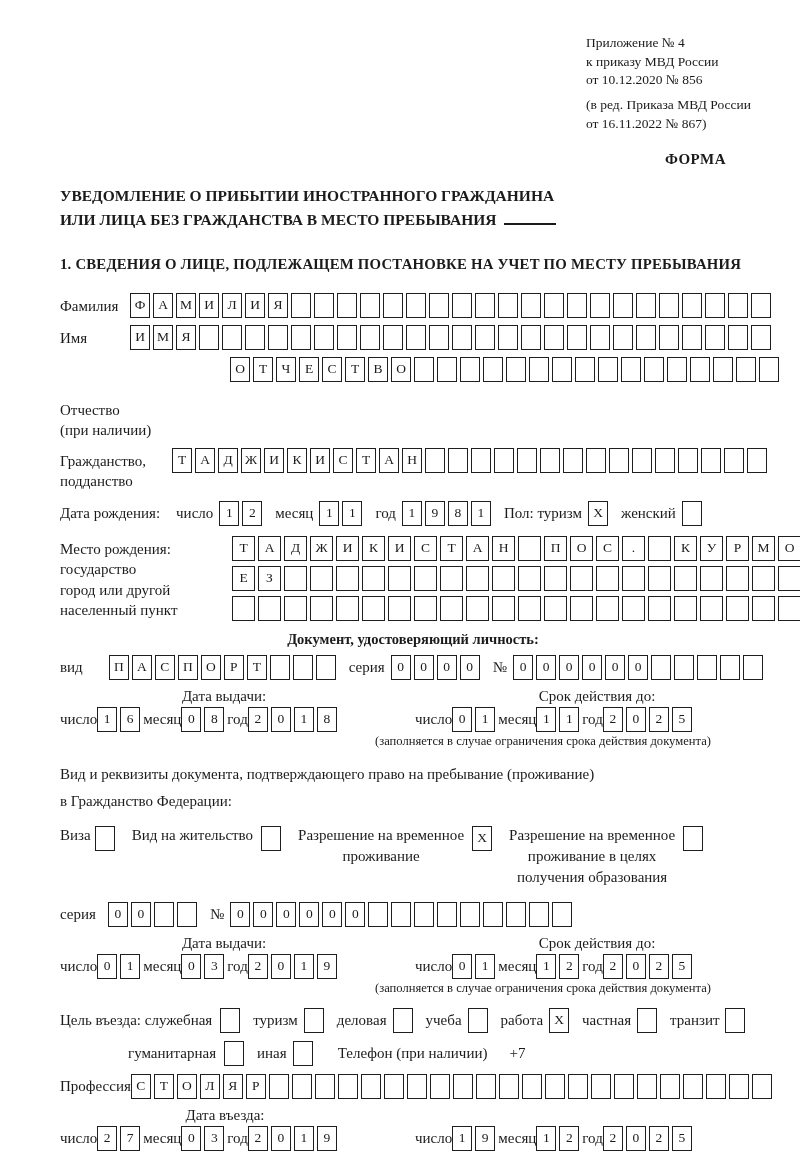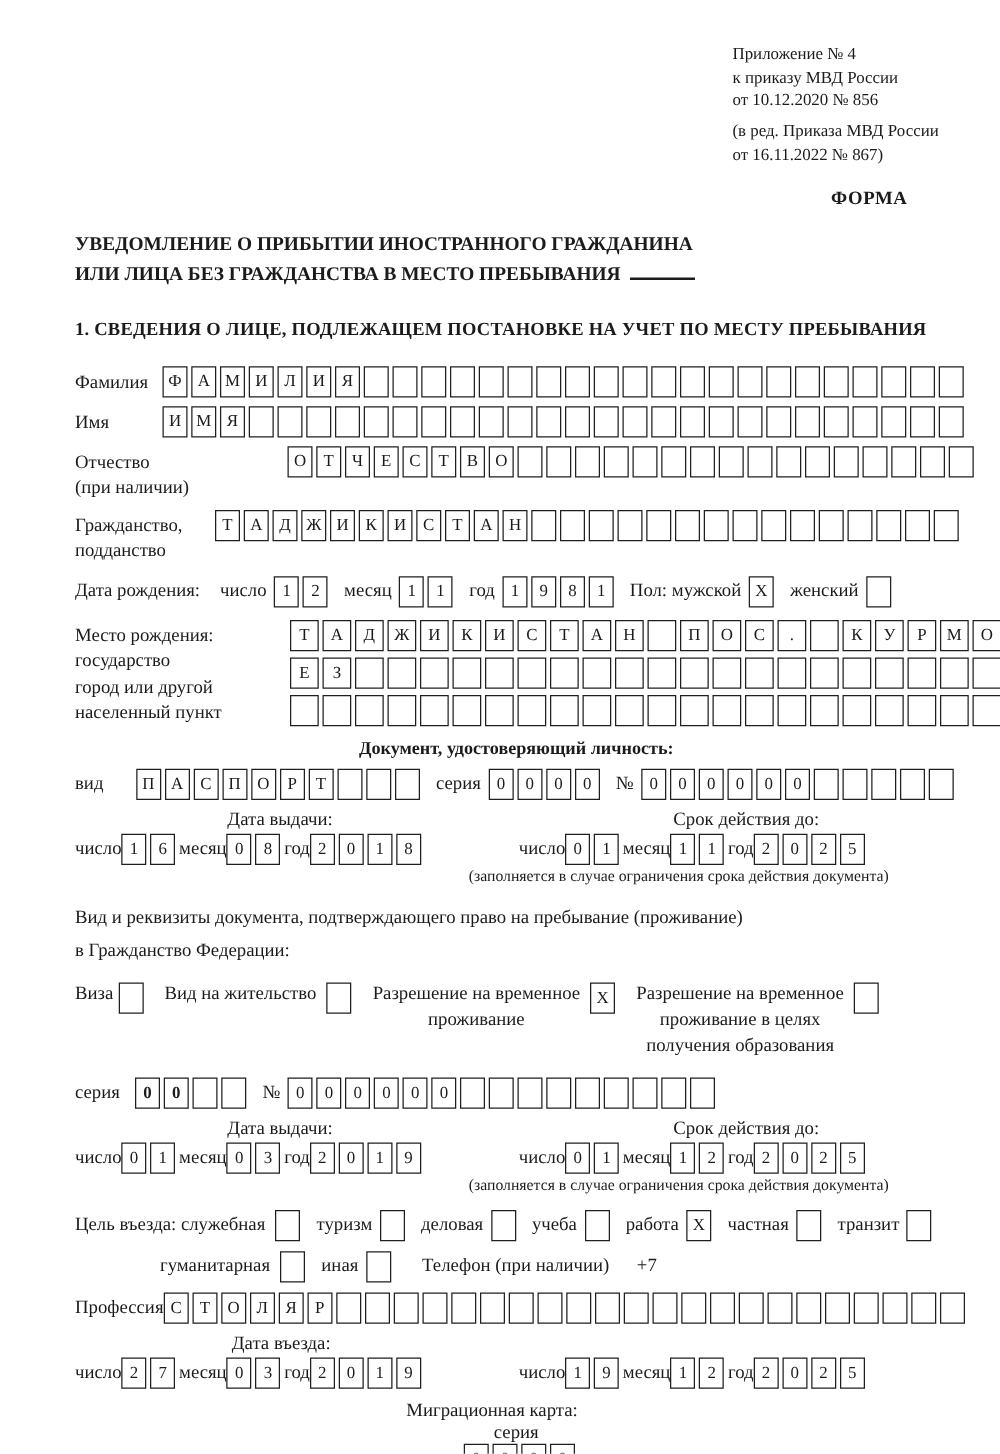--- a/index.html
+++ b/index.html
@@ -74,21 +74,21 @@
     <div class="lab" style="width:70px;">Фамилия</div>
     <span class="cells"><span class="cell">Ф</span><span class="cell">А</span><span class="cell">М</span><span class="cell">И</span><span class="cell">Л</span><span class="cell">И</span><span class="cell">Я</span><span class="cell"></span><span class="cell"></span><span class="cell"></span><span class="cell"></span><span class="cell"></span><span class="cell"></span><span class="cell"></span><span class="cell"></span><span class="cell"></span><span class="cell"></span><span class="cell"></span><span class="cell"></span><span class="cell"></span><span class="cell"></span><span class="cell"></span><span class="cell"></span><span class="cell"></span><span class="cell"></span><span class="cell"></span><span class="cell"></span><span class="cell"></span></span>
   </div>
 
   <div class="row">
     <div class="lab" style="width:70px;">Имя</div>
     <span class="cells"><span class="cell">И</span><span class="cell">М</span><span class="cell">Я</span><span class="cell"></span><span class="cell"></span><span class="cell"></span><span class="cell"></span><span class="cell"></span><span class="cell"></span><span class="cell"></span><span class="cell"></span><span class="cell"></span><span class="cell"></span><span class="cell"></span><span class="cell"></span><span class="cell"></span><span class="cell"></span><span class="cell"></span><span class="cell"></span><span class="cell"></span><span class="cell"></span><span class="cell"></span><span class="cell"></span><span class="cell"></span><span class="cell"></span><span class="cell"></span><span class="cell"></span><span class="cell"></span></span>
   </div>
 
   <div class="row">
-    <div class="lab" style="width:170px;">
+    <div class="lab" style="width:170px;margin-top:40px;">
       <div>Отчество</div>
       <div>(при наличии)</div>
     </div>
     <span class="cells"><span class="cell">О</span><span class="cell">Т</span><span class="cell">Ч</span><span class="cell">Е</span><span class="cell">С</span><span class="cell">Т</span><span class="cell">В</span><span class="cell">О</span><span class="cell"></span><span class="cell"></span><span class="cell"></span><span class="cell"></span><span class="cell"></span><span class="cell"></span><span class="cell"></span><span class="cell"></span><span class="cell"></span><span class="cell"></span><span class="cell"></span><span class="cell"></span><span class="cell"></span><span class="cell"></span><span class="cell"></span><span class="cell"></span></span>
   </div>
 
   <div class="row">
     <div class="lab" style="width:112px;">
       <div>Гражданство,</div>
       <div>подданство</div>
@@ -97,21 +97,21 @@
   </div>
 
   <div class="row inl" style="margin-top:10px;align-items:center;">
     <span class="t0">Дата рождения:</span>
     <span class="t">число</span>
     <span class="cells"><span class="cell">1</span><span class="cell">2</span></span>
     <span class="t">месяц</span>
     <span class="cells"><span class="cell">1</span><span class="cell">1</span></span>
     <span class="t">год</span>
     <span class="cells"><span class="cell">1</span><span class="cell">9</span><span class="cell">8</span><span class="cell">1</span></span>
-    <span class="t">Пол: мужской</span>
+    <span class="t">Пол: туризм</span>
     <span class="cells"><span class="cell">X</span></span>
     <span class="t">женский</span>
     <span class="cells"><span class="cell"></span></span>
   </div>
 
   <div class="row" style="margin-top:10px;gap:44px;">
     <div class="lab" style="width:128px;">
       <div>Место рождения:</div>
       <div>государство</div>
       <div>город или другой</div>
@@ -184,21 +184,21 @@
         <div>Разрешение на временное</div>
         <div>проживание в целях</div>
         <div>получения образования</div>
       </span>
       <span class="cells"><span class="cell"></span></span>
     </div>
   </div>
 
   <div class="row inl" style="margin-top:14px;align-items:center;">
     <span class="t0">серия</span>
-    <span class="cells" style="margin-left:6px;font-weight:bold;"><span class="cell">0</span><span class="cell">0</span><span class="cell"></span><span class="cell"></span></span>
+    <span class="cells" style="margin-left:6px;"><span class="cell">0</span><span class="cell">0</span><span class="cell"></span><span class="cell"></span></span>
     <span class="t">№</span>
     <span class="cells"><span class="cell">0</span><span class="cell">0</span><span class="cell">0</span><span class="cell">0</span><span class="cell">0</span><span class="cell">0</span><span class="cell"></span><span class="cell"></span><span class="cell"></span><span class="cell"></span><span class="cell"></span><span class="cell"></span><span class="cell"></span><span class="cell"></span><span class="cell"></span></span>
   </div>
 
   <div class="datehead">
     <div class="dh-l">Дата выдачи:</div>
     <div class="dh-r">Срок действия до:</div>
   </div>
   <div class="dateline">
     <div class="dl-l">

